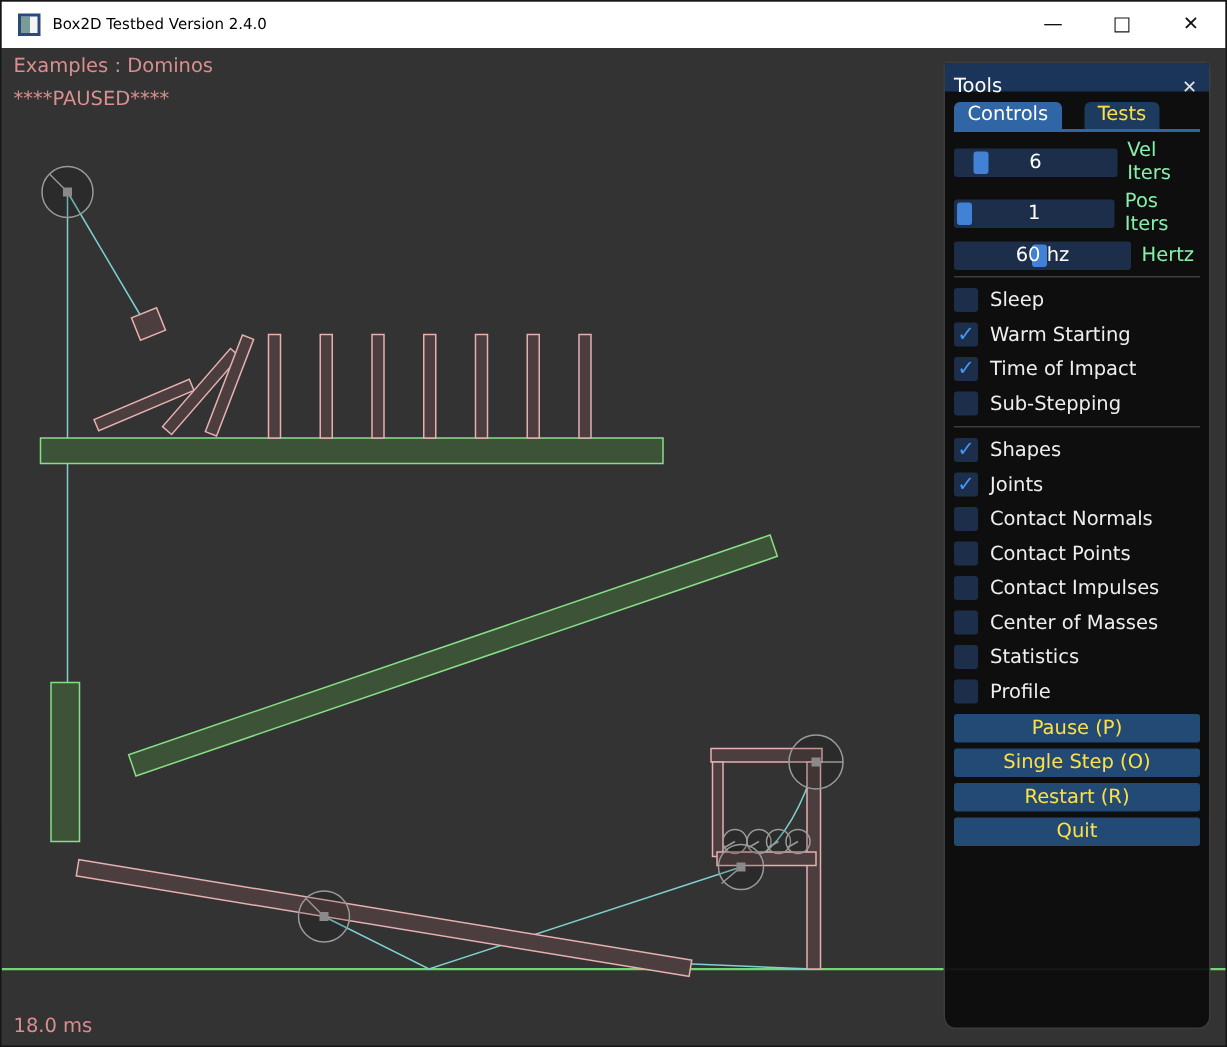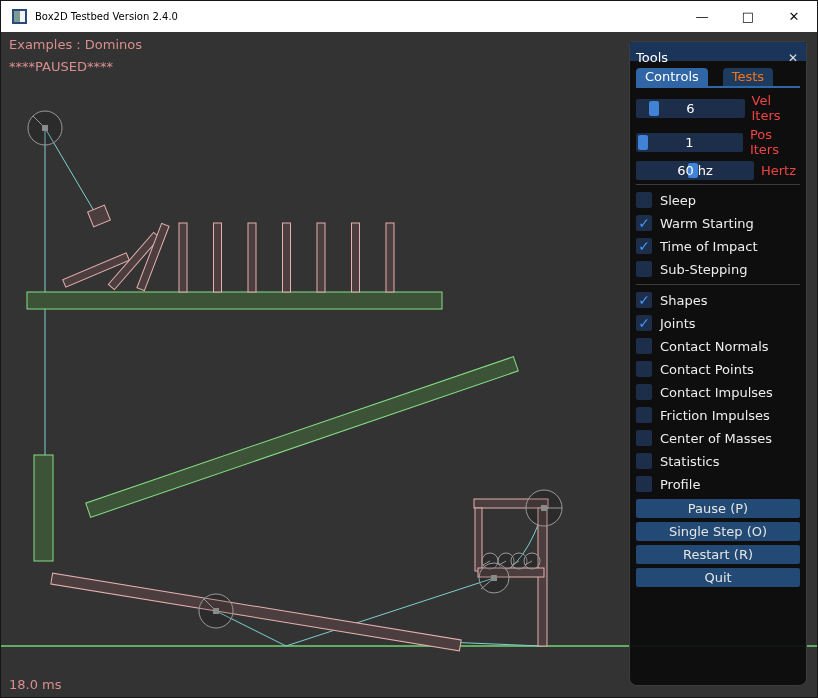--- a/index.html
+++ b/index.html
@@ -24,32 +24,32 @@
   .anchor{fill:#8a8a8a;stroke:none;}
   .gnd{stroke:var(--ground);stroke-width:1.5;}
 
   
   .panel{position:absolute;left:628px;top:9px;width:178px;height:645px;background:rgba(13,13,13,0.95);border:1px solid #3c3c3c;border-radius:2px 2px 8px 8px;color:#e9e9e9;font-size:13px;}
   .panel-titlebar{height:19px;background:var(--panel-title-bg);border-radius:2px 2px 0 0;display:flex;align-items:center;padding:12px 5px 0 6px;}
   .panel-title{color:#fff;}
   .panel-close{margin-left:auto;width:16px;text-align:center;color:#e0e0e0;font-size:12px;}
   .panel-body{padding:0 6px;}
   .tabbar{margin:7px 0 5px;display:flex;gap:15px;border-bottom:2px solid var(--tab-active);}
-  .tab{padding:1px 9px 2px;border-radius:4px 4px 0 0;background:var(--tab-inactive);color:#f97316;}
+  .tab{padding:1px 9px 2px;border-radius:4px 4px 0 0;background:var(--tab-inactive);color:#fde047;}
   .tab.active{background:var(--tab-active);color:#fff;}
   .srow{display:flex;align-items:center;margin-bottom:4px;}
   .track{position:relative;width:118px;height:19px;background:var(--frame-bg);border-radius:2px;}
   .grab{position:absolute;top:2px;width:10px;height:15px;background:var(--slider-grab);border-radius:2px;}
   .sval{position:absolute;inset:0;display:flex;align-items:center;justify-content:center;color:#fff;}
-  .slabel{margin-left:7px;color:#ef4444;}
+  .slabel{margin-left:7px;color:#86efac;}
   .sep{border:none;border-top:1px solid #3d3d3d;margin:4px 0 7px;}
   .crow{display:flex;align-items:center;margin-bottom:7px;}
   .cbox{width:16px;height:16px;background:var(--frame-bg);border-radius:2px;display:flex;align-items:center;justify-content:center;color:var(--accent-blue);font-size:14px;font-weight:bold;line-height:1;}
   .clabel{margin-left:8px;color:#eee;}
-  .pbtn{height:19px;margin-bottom:4px;background:var(--button-bg);border-radius:2px;display:flex;align-items:center;justify-content:center;color:#e5e5e5;}
+  .pbtn{height:19px;margin-bottom:4px;background:var(--button-bg);border-radius:2px;display:flex;align-items:center;justify-content:center;color:#fde047;}
 </style>
 </head>
 <body>
 
 <div class="window">
 
   <div class="titlebar">
     <span class="app-icon"></span>
     <span class="win-title">Box2D Testbed Version 2.4.0</span>
     <div class="win-controls">
@@ -216,24 +216,20 @@
             <div class="crow">
               <div class="cbox"></div>
               <span class="clabel">Contact Points</span>
             </div>
             <div class="crow">
               <div class="cbox"></div>
               <span class="clabel">Contact Impulses</span>
             </div>
             <div class="crow">
               <div class="cbox"></div>
-              <span class="clabel">Friction Impulses</span>
-            </div>
-            <div class="crow">
-              <div class="cbox"></div>
               <span class="clabel">Center of Masses</span>
             </div>
             <div class="crow">
               <div class="cbox"></div>
               <span class="clabel">Statistics</span>
             </div>
             <div class="crow">
               <div class="cbox"></div>
               <span class="clabel">Profile</span>
             </div>

